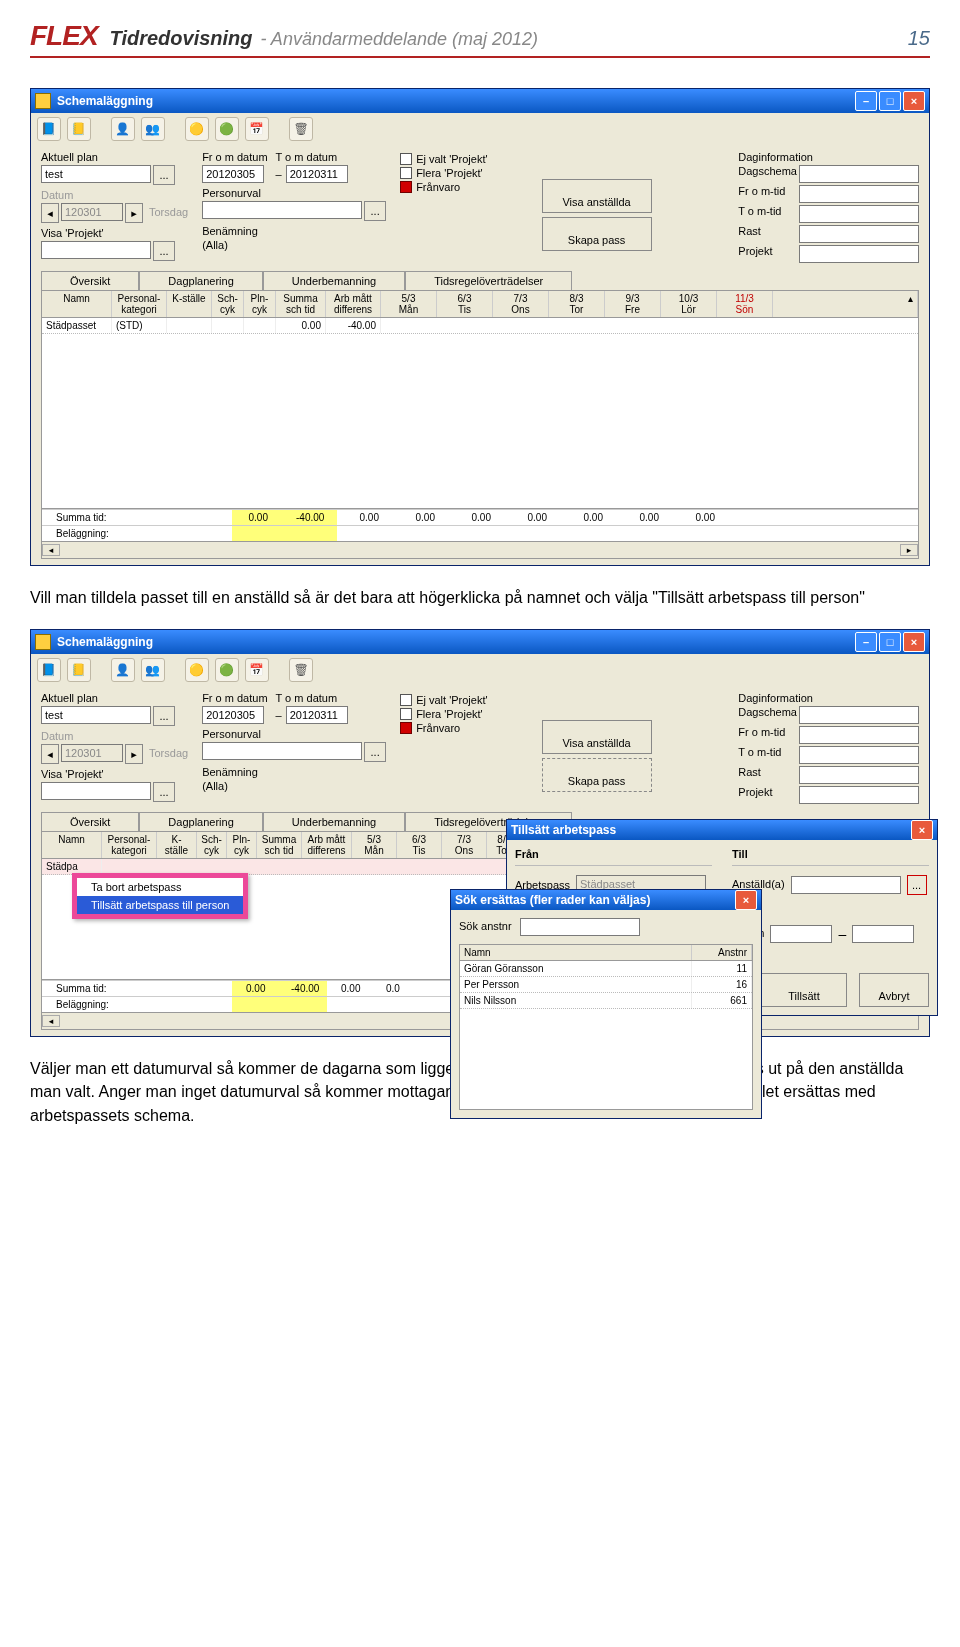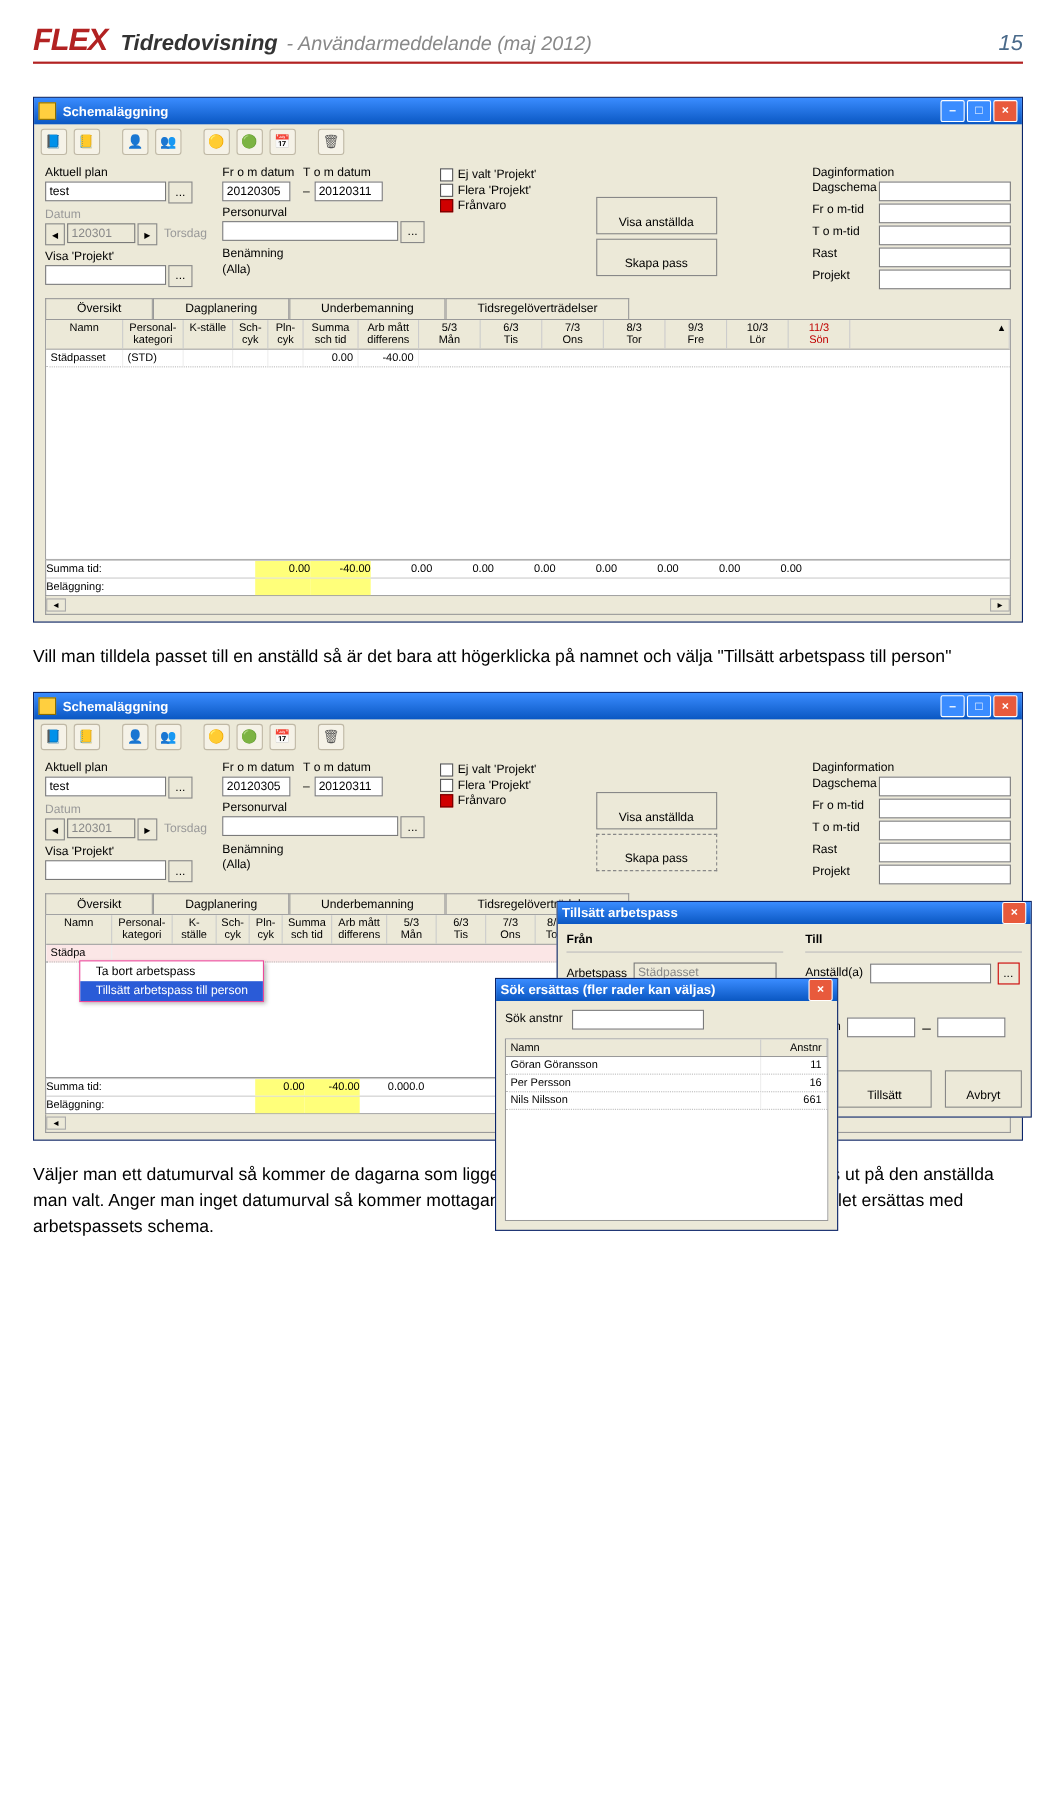--- a/index.html
+++ b/index.html
@@ -40,30 +40,30 @@
   .grid { border:1px solid #999; background:#fff; }
   .grid-head { display:flex; background:#ece9d8; border-bottom:1px solid #999; }
   .gh { padding:2px 4px; border-right:1px solid #ccc; font-size:10px; text-align:center; line-height:1.1; box-sizing:border-box; }
   .gh.red { color:#c00000; }
   .grid-row { display:flex; border-bottom:1px dotted #bbb; }
   .gc { padding:2px 4px; border-right:1px solid #eee; font-size:10px; box-sizing:border-box; }
   .grid-body { height:190px; background:#fff; overflow:hidden; }
   .grid-body.short{ height:120px; }
   .summary { border:1px solid #999; border-top:none; background:#fff; }
   .srow { display:flex; border-top:1px solid #ccc; }
-  .sc { padding:2px 0; font-size:10px; box-sizing:border-box; }
+  .sc { padding:2px 14px; font-size:10px; box-sizing:border-box; }
   .sc.y { background:#ffff7a; }
   .sc.l { width:190px; }
   .hscroll { display:flex; height:16px; background:#ece9d8; border:1px solid #999; border-top:none; align-items:center; }
   .hscroll .arrow { width:16px; text-align:center; border:1px solid #aaa; background:#ece9d8; font-size:9px;}
   .hscroll .track { flex:1; }
   
   .popup { border:1px solid #0a246a; background:#ece9d8; }
   .popup .titlebar { height:20px; }
-  .ctx-menu { position:absolute; background:#fff; border:1px solid #ec4899; box-shadow:2px 2px 4px rgba(0,0,0,0.3); font-size:11px;}
+  .ctx-menu { position:absolute; background:#fff; border:5px solid #ec4899; box-shadow:2px 2px 4px rgba(0,0,0,0.3); font-size:11px;}
   .ctx-menu .item { padding:3px 14px; white-space:nowrap; }
   .ctx-menu .item.sel { background:#2a5bd7; color:#fff;text-align:center; }
   .rel { position:relative; }
   .panel-pad{ padding:8px; }
   .hr{ height:1px; background:#bbb; margin:3px 0; }
 </style>
 </head>
 <body>
 
 <div class="page">

